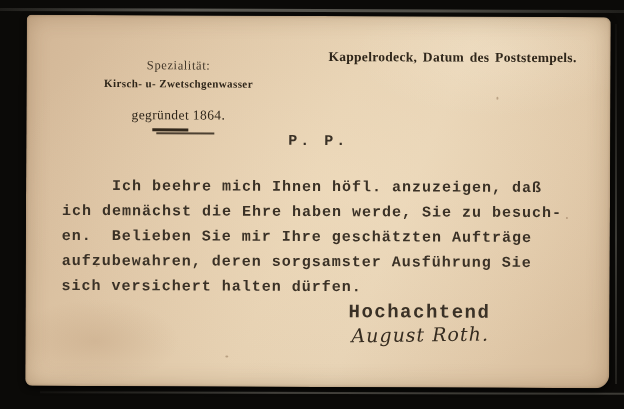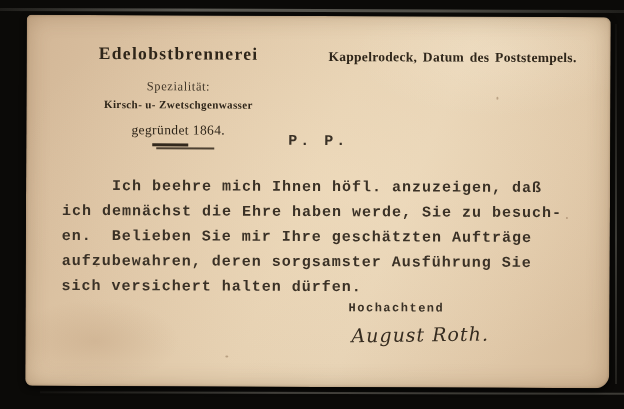--- a/index.html
+++ b/index.html
@@ -78,21 +78,21 @@
   .lh-products {
     font-size: 11px;
     font-weight: bold;
     letter-spacing: 0.4px;
     margin-top: 4px;
     white-space: nowrap;
   }
   .lh-founded {
     font-size: 13.5px;
     letter-spacing: 0.4px;
-    margin-top: 12px;
+    margin-top: 18px;
   }
   .lh-divider { margin-top: 5px; height: 10px; }
   .rule-thick {
     display: block;
     width: 36px; height: 3px;
     margin: 0 auto;
     margin-left: 88px;
     background: #32281c;
   }
   .rule-thin {
@@ -139,21 +139,21 @@
     color: #3a3126;
   }
   .body-text .line { white-space: pre; }
   .body-text .line.indent { text-indent: 50px; }
 
   .closing {
     position: absolute;
     left: 323px; top: 285px;
     font-family: "Liberation Mono", monospace;
     font-weight: bold;
-    font-size: 12px;
+    font-size: 19px;
     letter-spacing: 1.5px;
     color: #3a3126;
   }
   .signature {
     position: absolute;
     left: 326px; top: 307px;
     font-family: "DejaVu Serif", serif;
     font-style: italic;
     font-size: 19px;
     letter-spacing: 1px;
@@ -176,21 +176,20 @@
 <body>
 
 <div class="scene">
   <div class="bg-line-top"></div>
   <div class="bg-line-bottom"></div>
   <div class="bg-line-right"></div>
 
   <div class="card">
 
     <div class="letterhead">
-      <div class="lh-title">Edelobstbrennerei</div>
       <div class="lh-subtitle">Spezialität:</div>
       <div class="lh-products">Kirsch- u- Zwetschgenwasser</div>
       <div class="lh-founded">gegründet 1864.</div>
       <div class="lh-divider">
         <span class="rule-thick"></span>
         <span class="rule-thin"></span>
       </div>
     </div>
 
     <div class="postmark">Kappelrodeck, Datum des Poststempels.</div>

